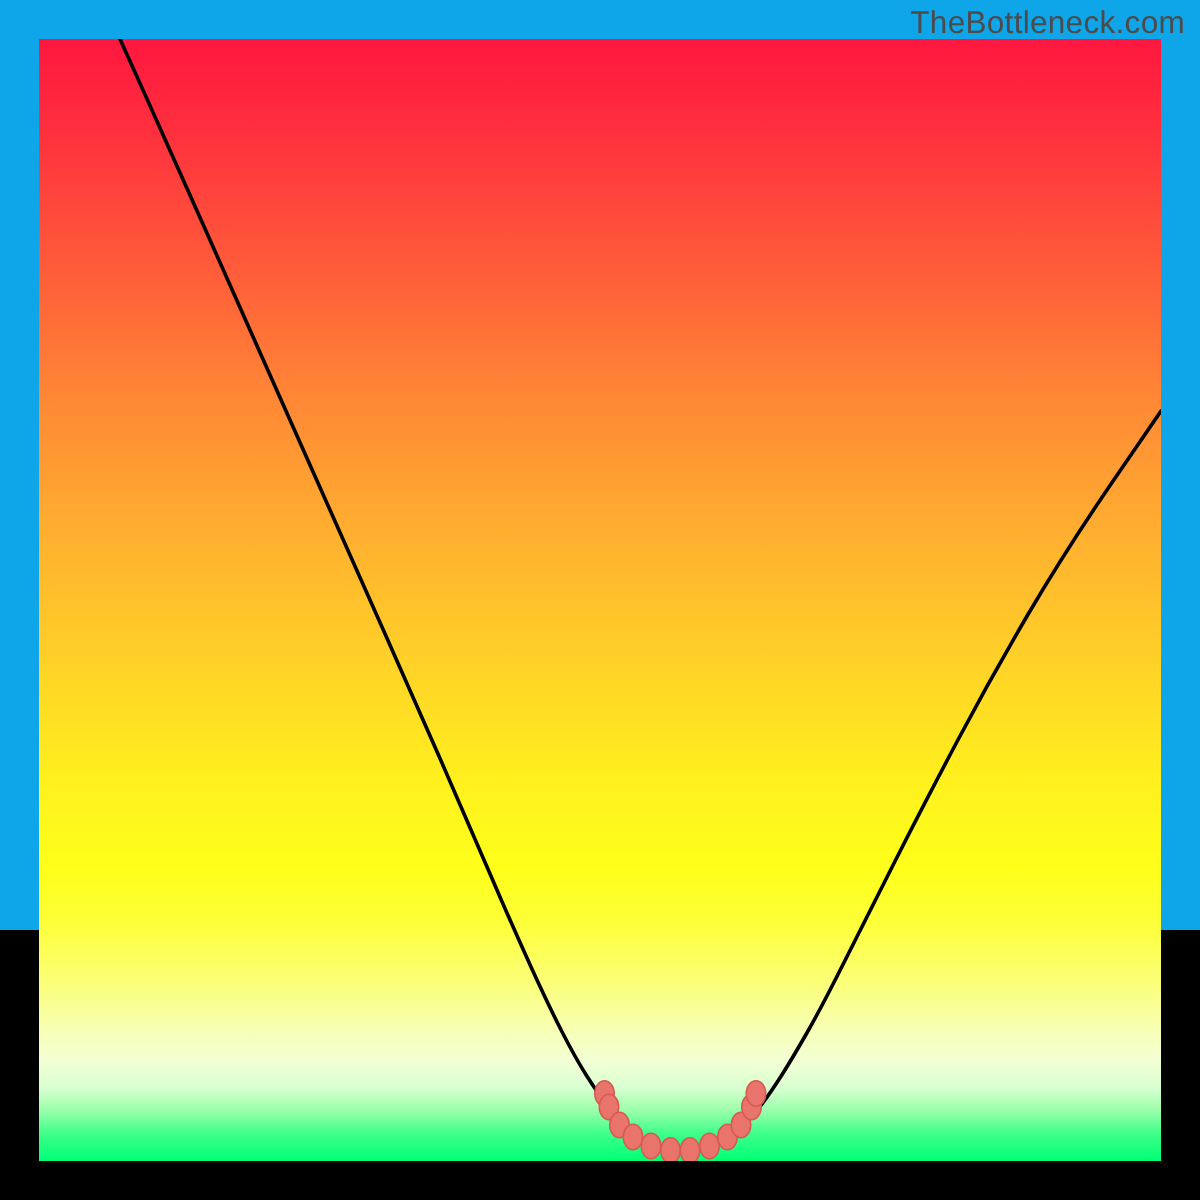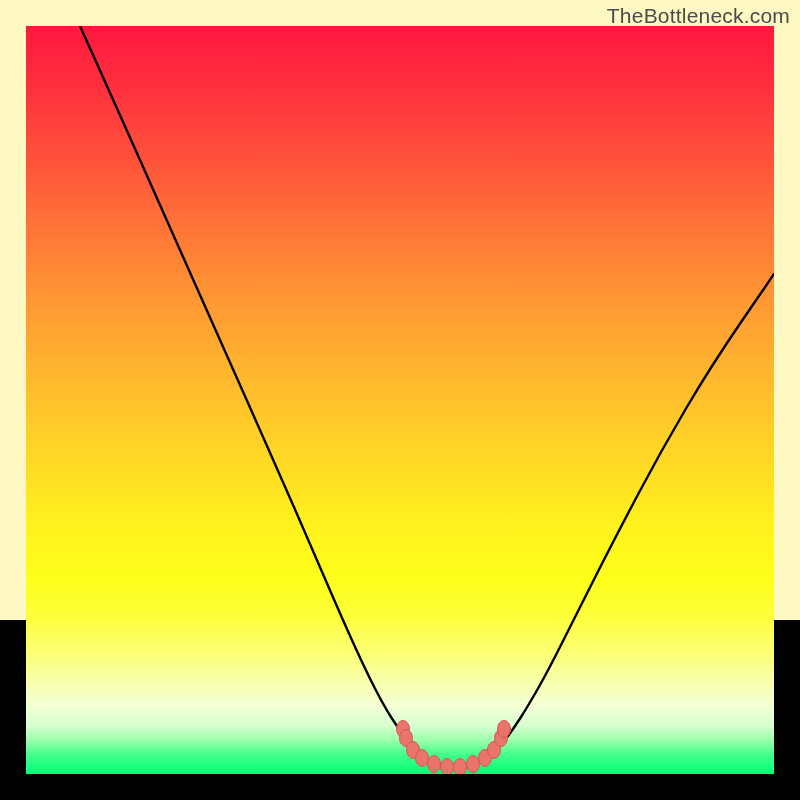--- a/index.html
+++ b/index.html
@@ -8,21 +8,21 @@
     width: 800px;
     height: 800px;
     background: #000;
     overflow: hidden;
     font-family: Arial, Helvetica, sans-serif;
   }
   .frame {
     position: relative;
     width: 800px;
     height: 620px;
-    background: #fef9c3;
+    background: #0ea5e9;
   }
   .plot {
     position: absolute;
     left: 26px;
     top: 26px;
     width: 748px;
     height: 748px;
     background: linear-gradient(
       to bottom,
       #ff173f 0%,

